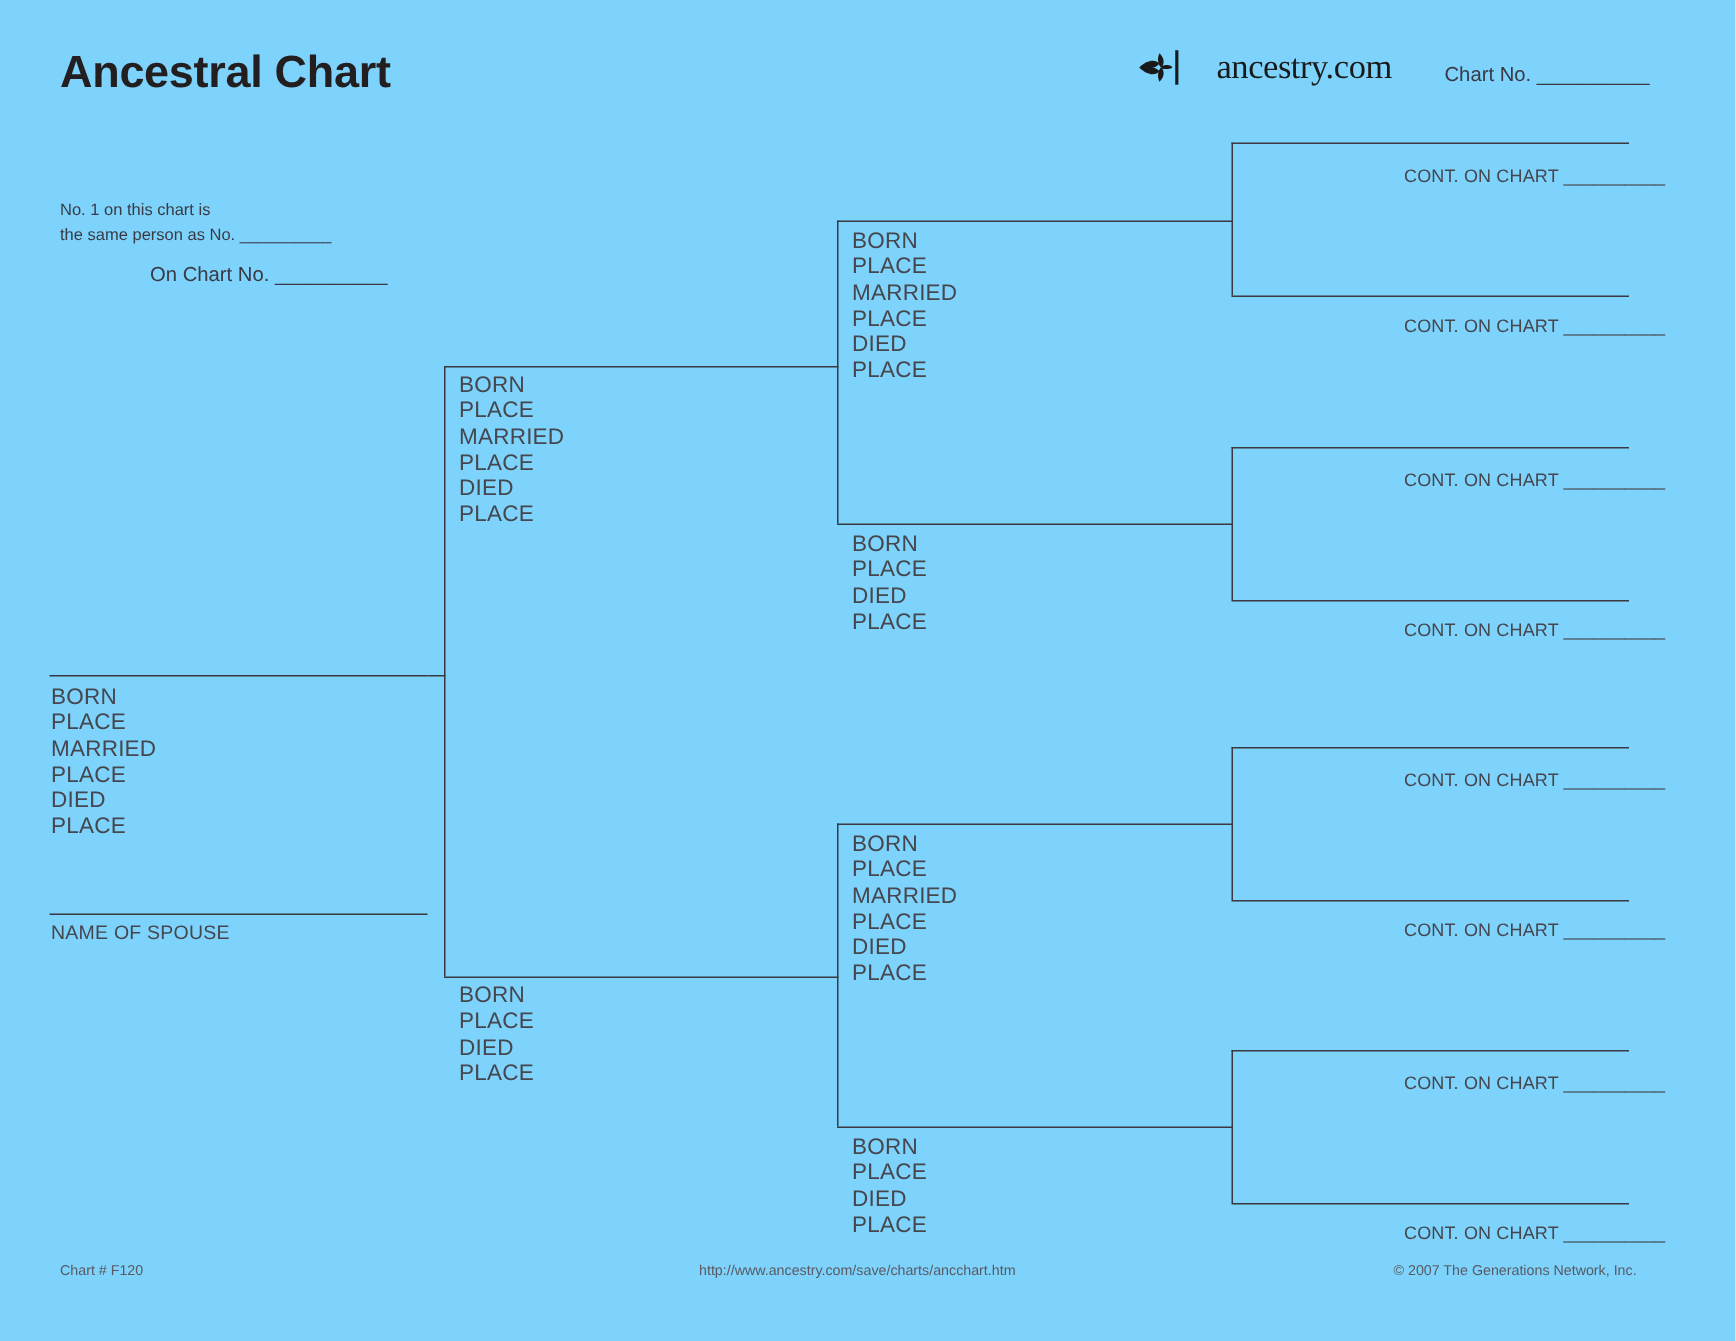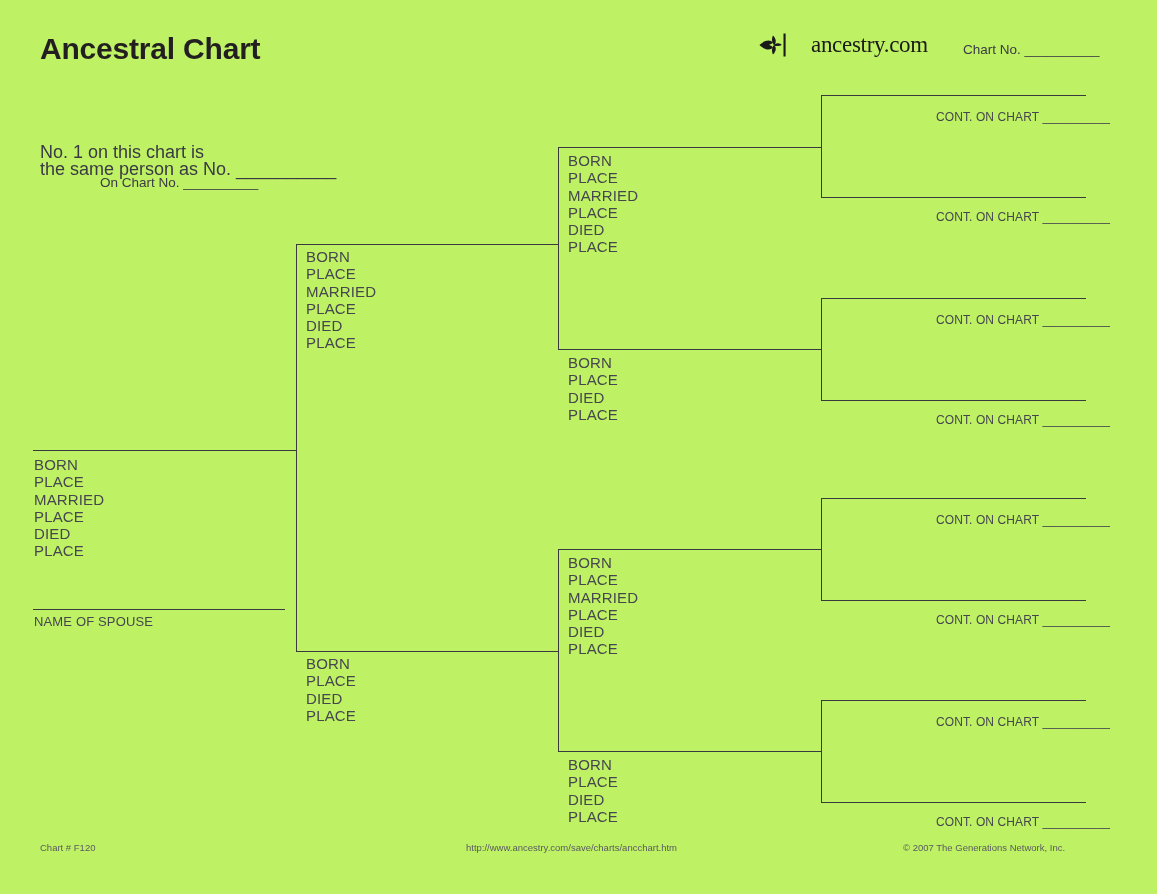--- a/index.html
+++ b/index.html
@@ -4,21 +4,21 @@
 <style>
   html, body {
     margin: 0;
     padding: 0;
     background: #ffffff;
   }
   #page {
     position: relative;
     width: 1157px;
     height: 894px;
-    background: #bef264;
+    background: #7dd3fc;
     font-family: "Liberation Sans", sans-serif;
     color: #3a3a44;
     overflow: hidden;
   }
 
   
   .title {
     position: absolute;
     left: 40px;
     top: 32px;
@@ -52,22 +52,22 @@
     left: 963px;
     top: 42px;
     font-size: 13.5px;
     color: #3a3a44;
     white-space: nowrap;
   }
 
   .note-block {
     position: absolute;
     left: 40px;
-    top: 144px;
-    font-size: 18px;
+    top: 132px;
+    font-size: 11px;
     line-height: 17px;
     color: #3a3a44;
   }
   .note-line2 { white-space: nowrap; }
   .note-line3 {
     position: absolute;
     left: 100px;
     top: 175px;
     font-size: 13.5px;
     color: #3a3a44;
@@ -121,21 +121,21 @@
   
   .footer-item {
     position: absolute;
     top: 842px;
     font-size: 9.5px;
     color: #5a5a62;
     white-space: nowrap;
   }
   .footer-left  { left: 40px; }
   .footer-mid   { left: 466px; }
-  .footer-right { left: 903px; }
+  .footer-right { left: 929px; }
 </style>
 </head>
 <body>
 
 <div id="page">
 
   <div class="title">Ancestral Chart</div>
 
   <div class="logo-wrap">
     <svg class="logo-mark" viewBox="0 0 34 26">

